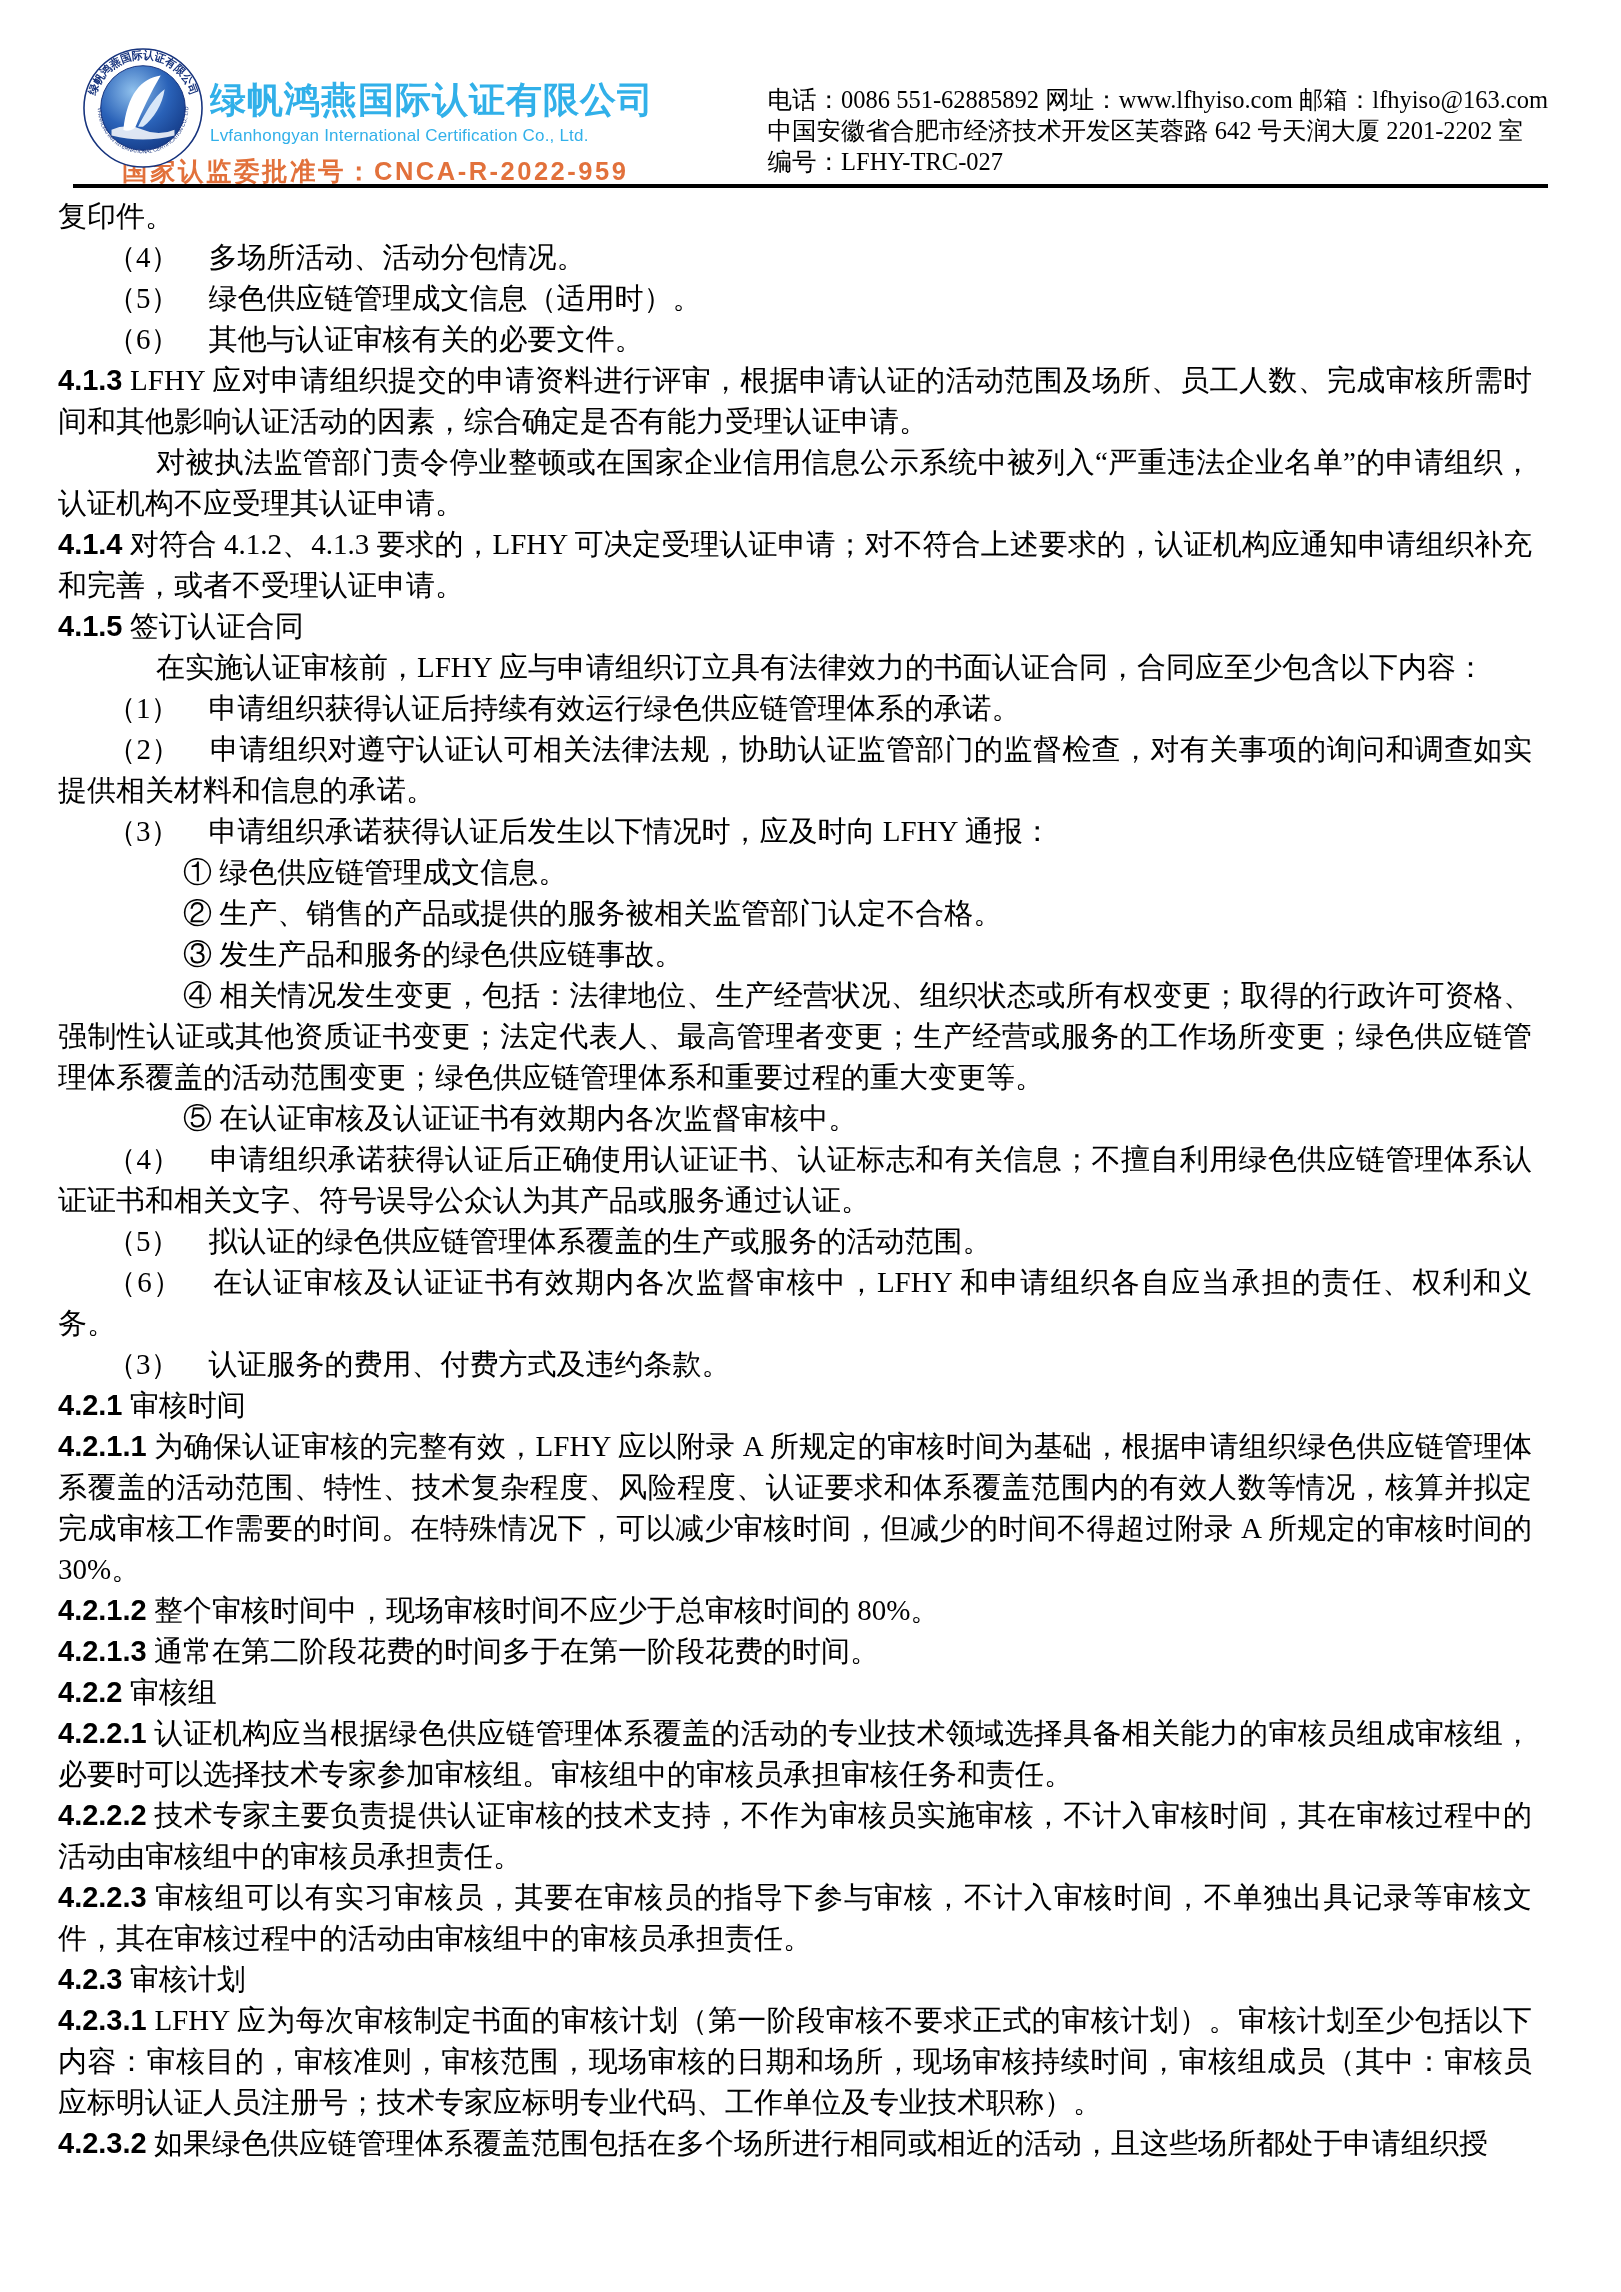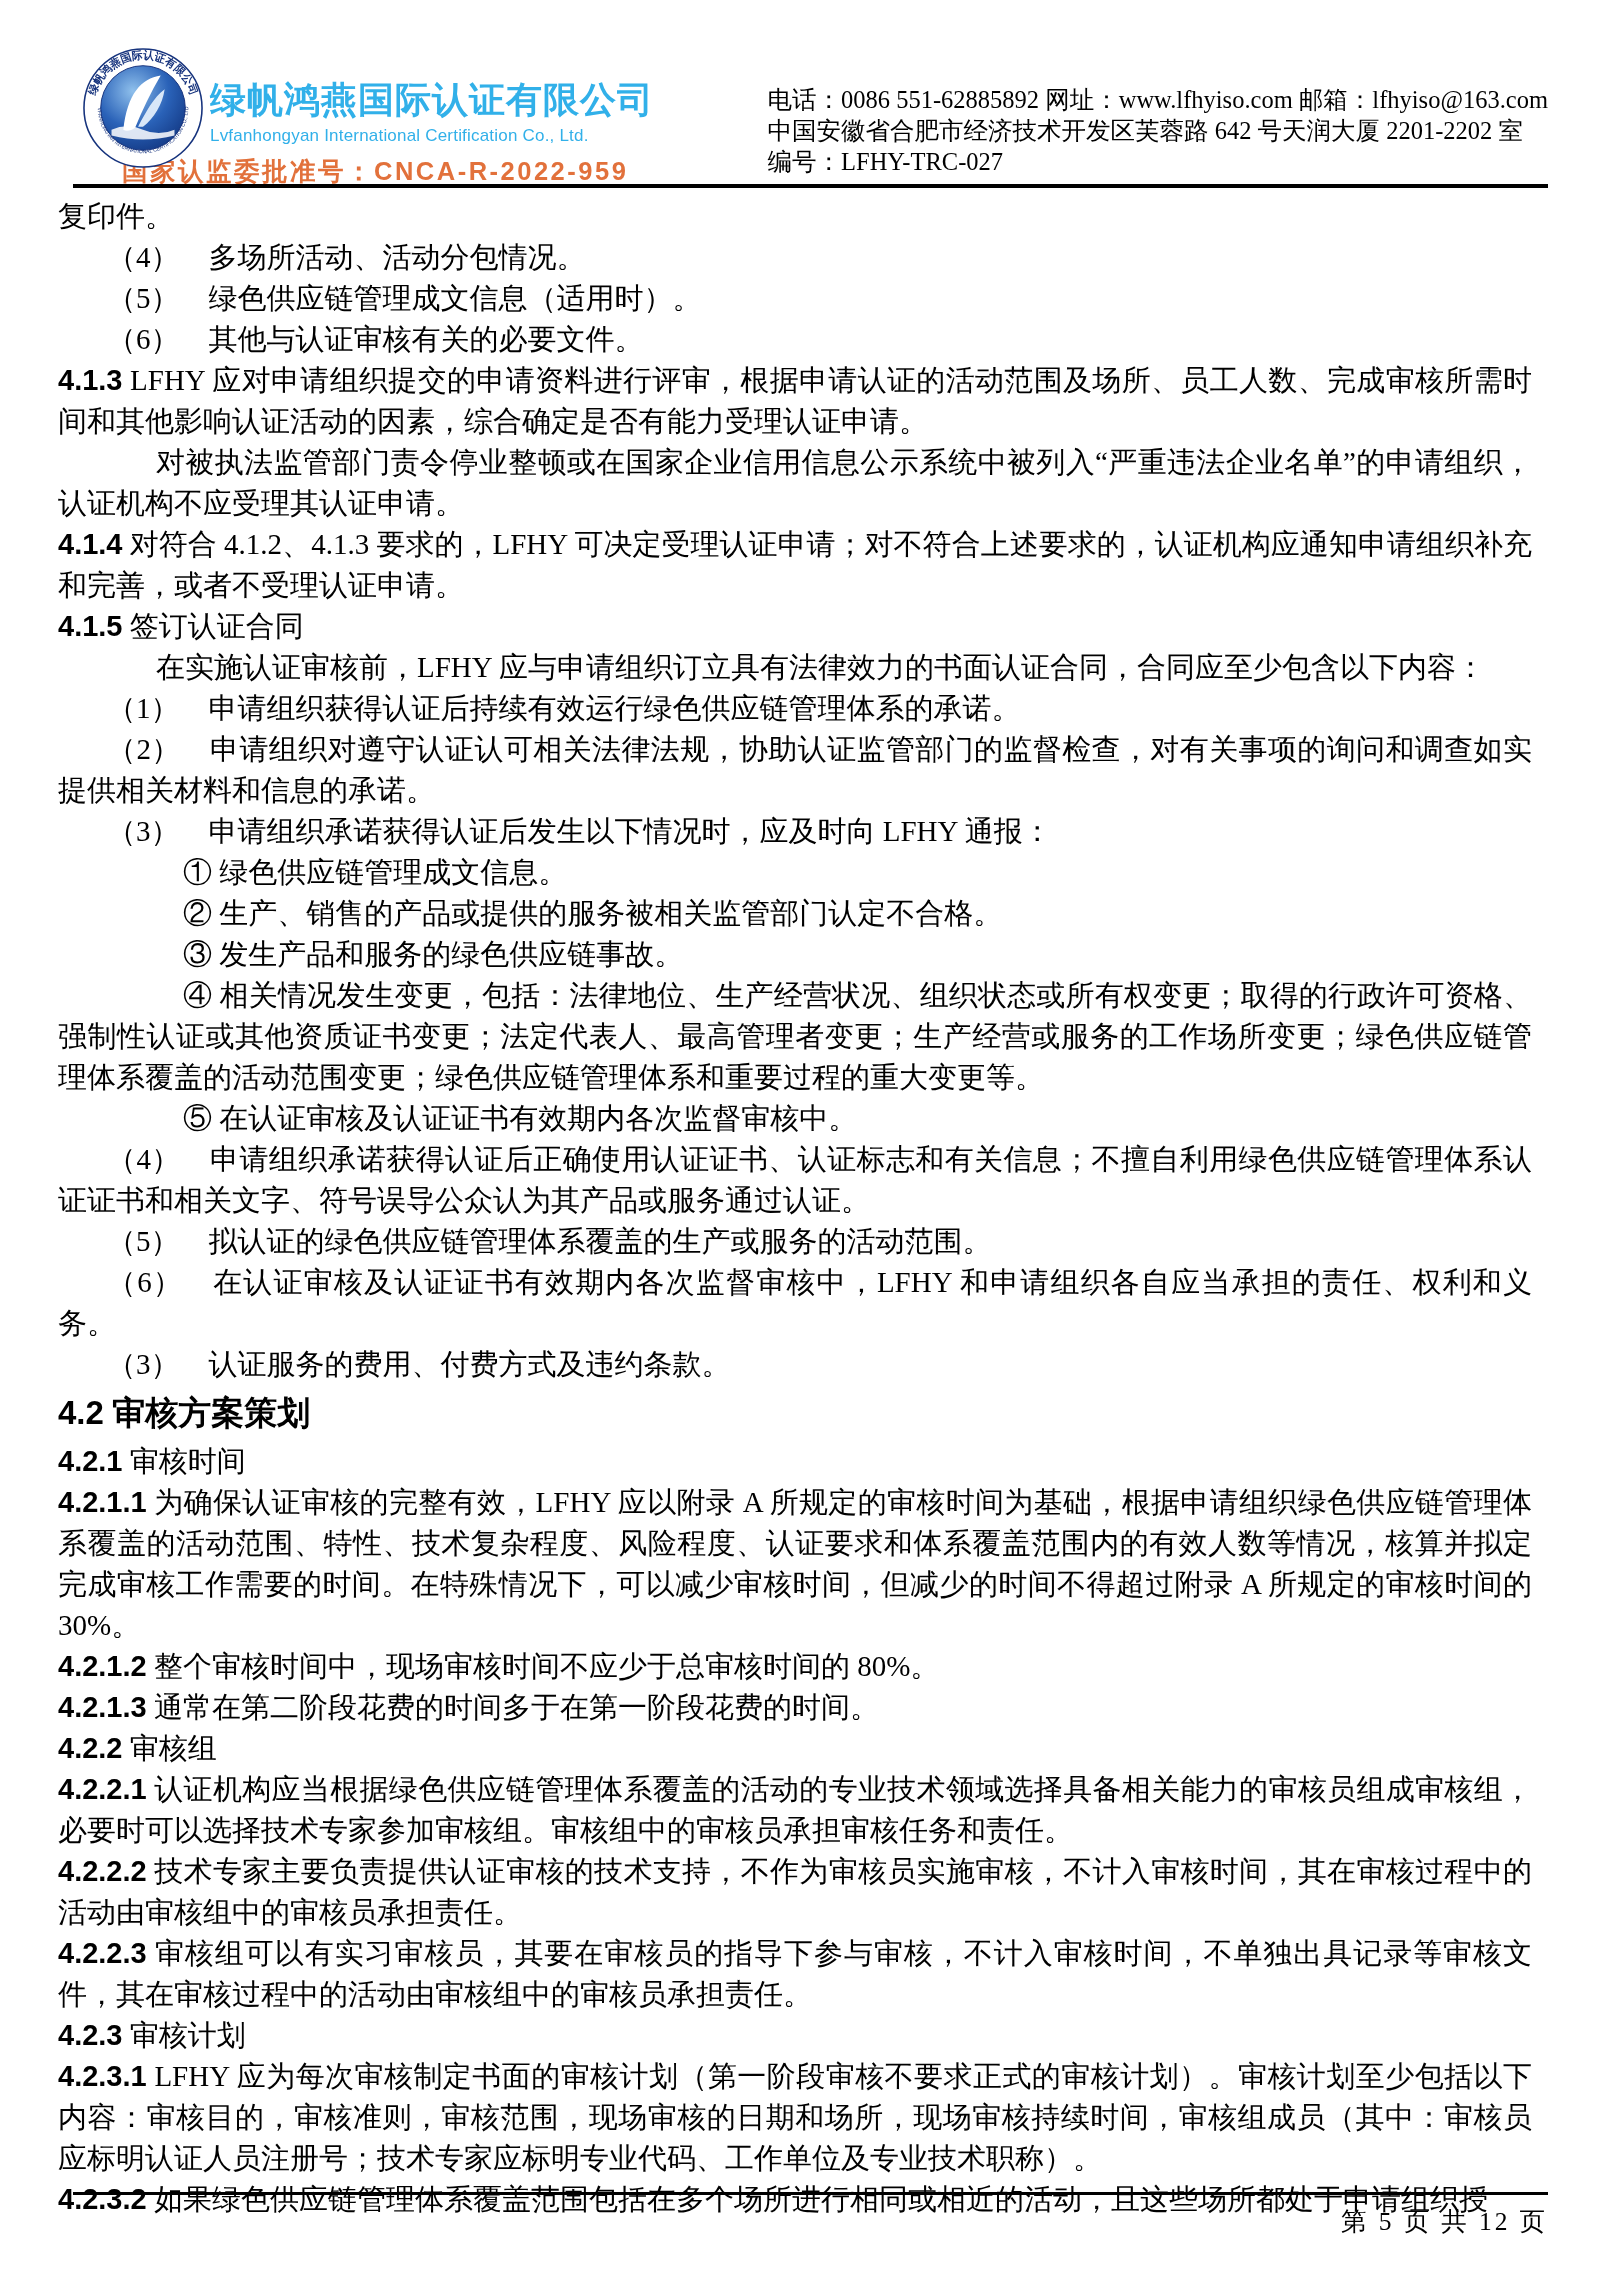--- a/index.html
+++ b/index.html
@@ -120,32 +120,28 @@
       <p class="para item1">（3）　申请组织承诺获得认证后发生以下情况时，应及时向 LFHY 通报：</p>
       <p class="para item2">① 绿色供应链管理成文信息。</p>
       <p class="para item2">② 生产、销售的产品或提供的服务被相关监管部门认定不合格。</p>
       <p class="para item2">③ 发生产品和服务的绿色供应链事故。</p>
       <p class="para item2">④ 相关情况发生变更，包括：法律地位、生产经营状况、组织状态或所有权变更；取得的行政许可资格、强制性认证或其他资质证书变更；法定代表人、最高管理者变更；生产经营或服务的工作场所变更；绿色供应链管理体系覆盖的活动范围变更；绿色供应链管理体系和重要过程的重大变更等。</p>
       <p class="para item2">⑤ 在认证审核及认证证书有效期内各次监督审核中。</p>
       <p class="para item1">（4）　申请组织承诺获得认证后正确使用认证证书、认证标志和有关信息；不擅自利用绿色供应链管理体系认证证书和相关文字、符号误导公众认为其产品或服务通过认证。</p>
       <p class="para item1">（5）　拟认证的绿色供应链管理体系覆盖的生产或服务的活动范围。</p>
       <p class="para item1">（6）　在认证审核及认证证书有效期内各次监督审核中，LFHY 和申请组织各自应当承担的责任、权利和义务。</p>
       <p class="para item1">（3）　认证服务的费用、付费方式及违约条款。</p>
-      <p class="para heading"><b class="num">4.2</b> 审核方案策划</p>
       <p class="para plain"><b class="num">4.2.1</b> 审核时间</p>
       <p class="para plain"><b class="num">4.2.1.1</b> 为确保认证审核的完整有效，LFHY 应以附录 A 所规定的审核时间为基础，根据申请组织绿色供应链管理体系覆盖的活动范围、特性、技术复杂程度、风险程度、认证要求和体系覆盖范围内的有效人数等情况，核算并拟定完成审核工作需要的时间。在特殊情况下，可以减少审核时间，但减少的时间不得超过附录 A 所规定的审核时间的 30%。</p>
       <p class="para plain"><b class="num">4.2.1.2</b> 整个审核时间中，现场审核时间不应少于总审核时间的 80%。</p>
       <p class="para plain"><b class="num">4.2.1.3</b> 通常在第二阶段花费的时间多于在第一阶段花费的时间。</p>
       <p class="para plain"><b class="num">4.2.2</b> 审核组</p>
       <p class="para plain"><b class="num">4.2.2.1</b> 认证机构应当根据绿色供应链管理体系覆盖的活动的专业技术领域选择具备相关能力的审核员组成审核组，必要时可以选择技术专家参加审核组。审核组中的审核员承担审核任务和责任。</p>
       <p class="para plain"><b class="num">4.2.2.2</b> 技术专家主要负责提供认证审核的技术支持，不作为审核员实施审核，不计入审核时间，其在审核过程中的活动由审核组中的审核员承担责任。</p>
       <p class="para plain"><b class="num">4.2.2.3</b> 审核组可以有实习审核员，其要在审核员的指导下参与审核，不计入审核时间，不单独出具记录等审核文件，其在审核过程中的活动由审核组中的审核员承担责任。</p>
       <p class="para plain"><b class="num">4.2.3</b> 审核计划</p>
       <p class="para plain"><b class="num">4.2.3.1</b> LFHY 应为每次审核制定书面的审核计划（第一阶段审核不要求正式的审核计划）。审核计划至少包括以下内容：审核目的，审核准则，审核范围，现场审核的日期和场所，现场审核持续时间，审核组成员（其中：审核员应标明认证人员注册号；技术专家应标明专业代码、工作单位及专业技术职称）。</p>
       <p class="para plain"><b class="num">4.2.3.2</b> 如果绿色供应链管理体系覆盖范围包括在多个场所进行相同或相近的活动，且这些场所都处于申请组织授</p>
     </main>
 
-  <footer class="footer">
-    <div class="pageinfo">第 5 页 共 12 页</div>
-  </footer>
 
 </div>
 
 
 </body></html>

